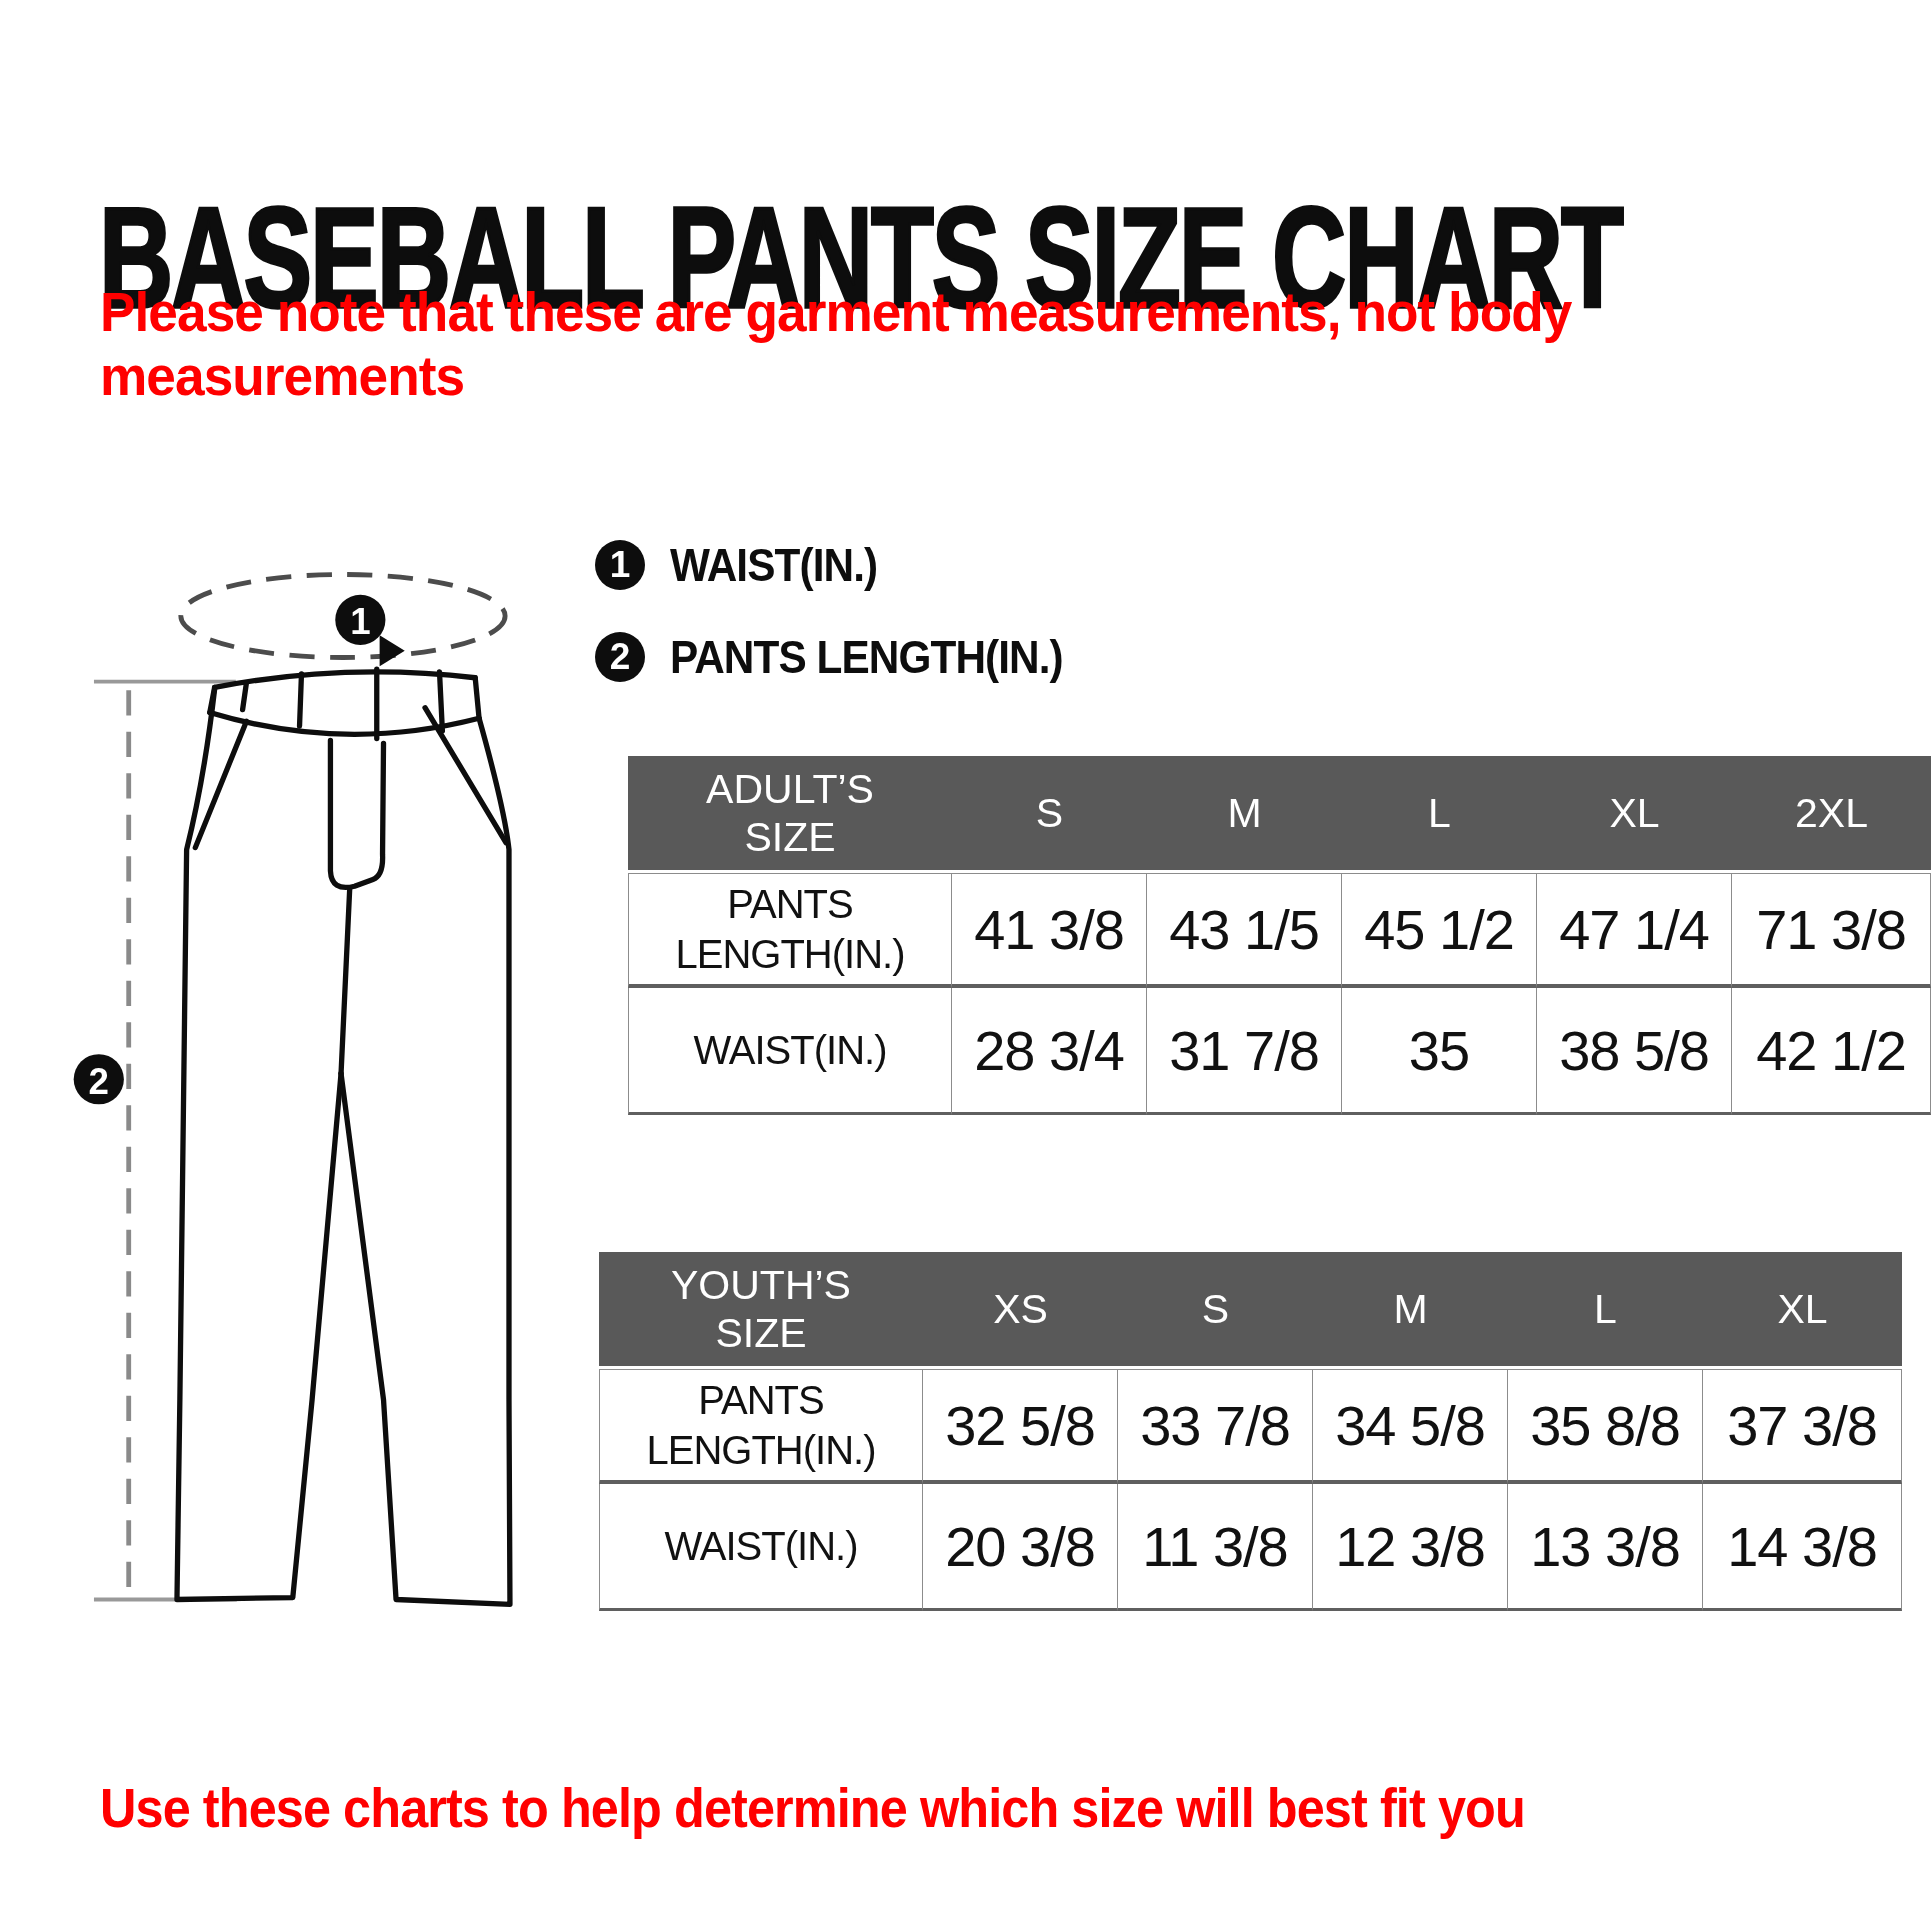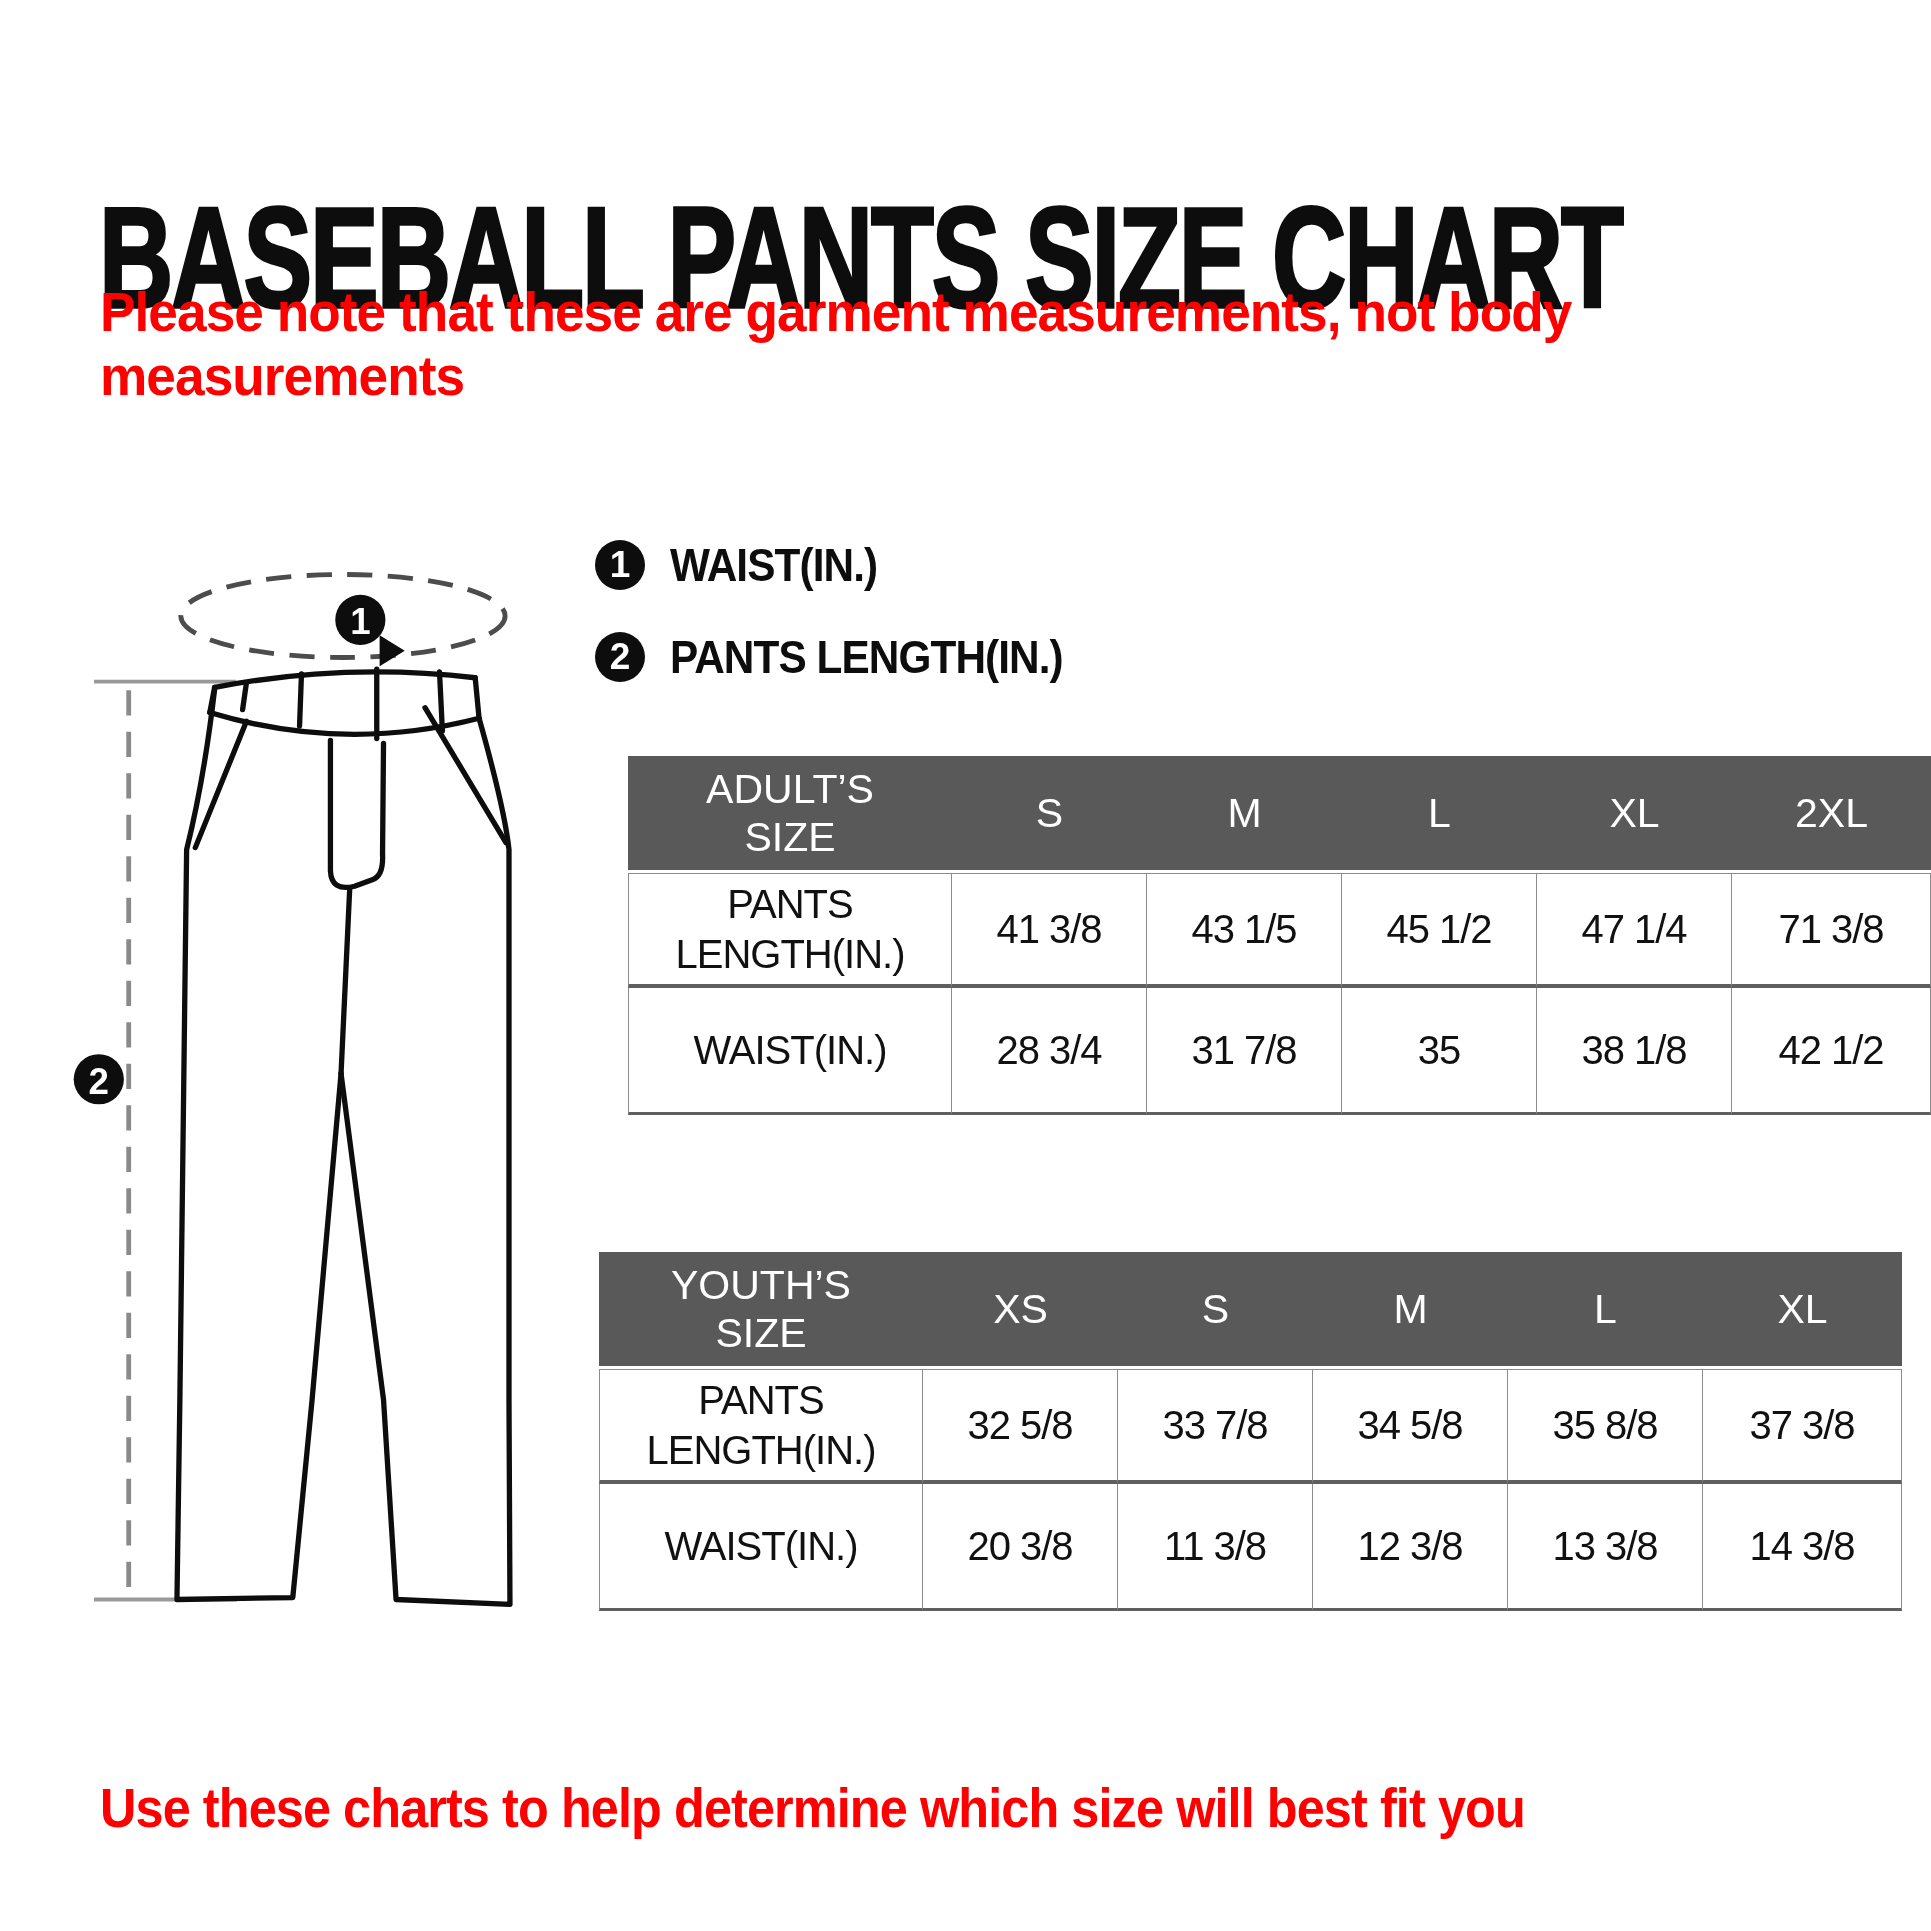--- a/index.html
+++ b/index.html
@@ -29,21 +29,21 @@
                 transform:scaleX(0.9);transform-origin:left center;}
 
   table.size-table{position:absolute;left:599px;width:1303px;border-collapse:separate;
                    border-spacing:0;table-layout:fixed;}
   table.adult{top:756px;padding-left:29px;}
   table.youth{top:1224px;margin-top:28px;}
   .size-table th,.size-table td{text-align:center;vertical-align:middle;padding:0;}
   .size-table thead th{background:#595959;color:#fff;font-weight:normal;font-size:41px;
                        height:114px;border-bottom:3.9px solid #ffffff;letter-spacing:0;}
   .size-table thead th .hdr{display:inline-block;max-width:203px;line-height:1.18;}
-  .size-table tbody td{background:#fff;font-size:40px;color:#111;letter-spacing:-1px;
+  .size-table tbody td{background:#fff;font-size:56px;color:#111;letter-spacing:-1px;
                        border-right:1.9px solid #8c8c8c;border-bottom:1.9px solid #8c8c8c;}
   .size-table tbody td:first-child{border-left:1.9px solid #8c8c8c;font-size:40px;}
   .size-table tbody tr:first-child td{border-top:1.9px solid #8c8c8c;height:110px;
                        border-bottom:4.8px solid #5f5f5f;}
   .size-table tbody tr:last-child td{height:124px;border-bottom:3.9px solid #5f5f5f;}
   .size-table .rowlabel{display:inline-block;max-width:270px;line-height:1.25;}
 </style>
 </head>
 <body>
 
@@ -134,21 +134,21 @@
       <td>43 1/5</td>
       <td>45 1/2</td>
       <td>47 1/4</td>
       <td>71 3/8</td>
     </tr>
     <tr>
       <td><span class="rowlabel">WAIST(IN.)</span></td>
       <td>28 3/4</td>
       <td>31 7/8</td>
       <td>35</td>
-      <td>38 1/8</td>
+      <td>38 5/8</td>
       <td>42 1/2</td>
     </tr>
   </tbody>
 </table>
 
 <table class="size-table youth">
   <colgroup>
       <col style="width:324px">
       <col style="width:195px">
       <col style="width:195px">

